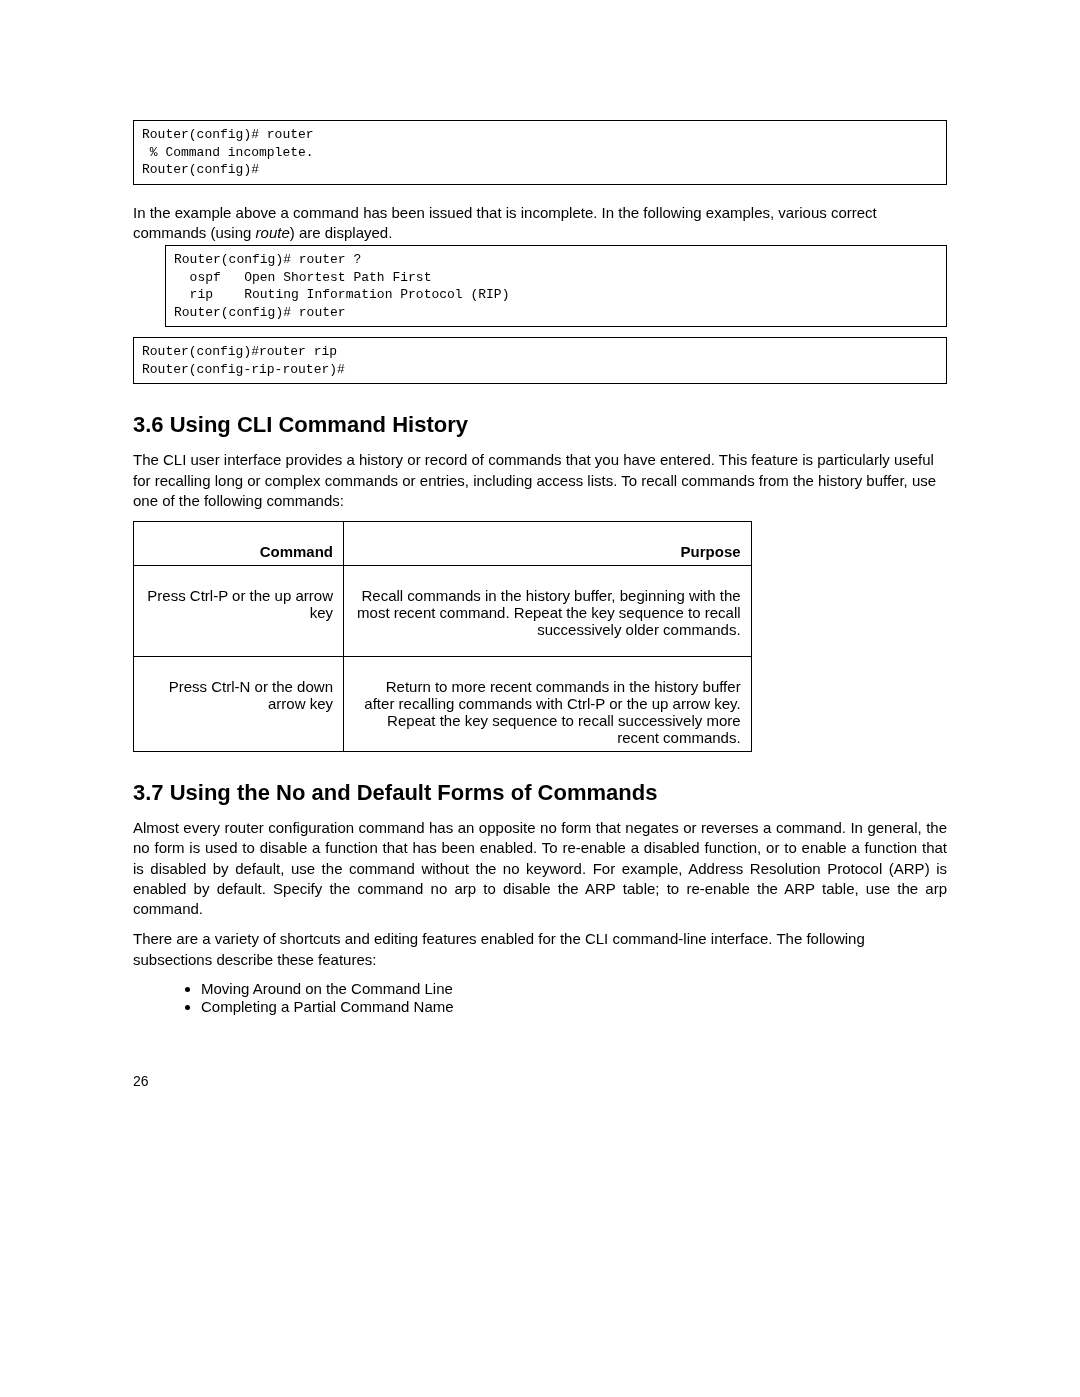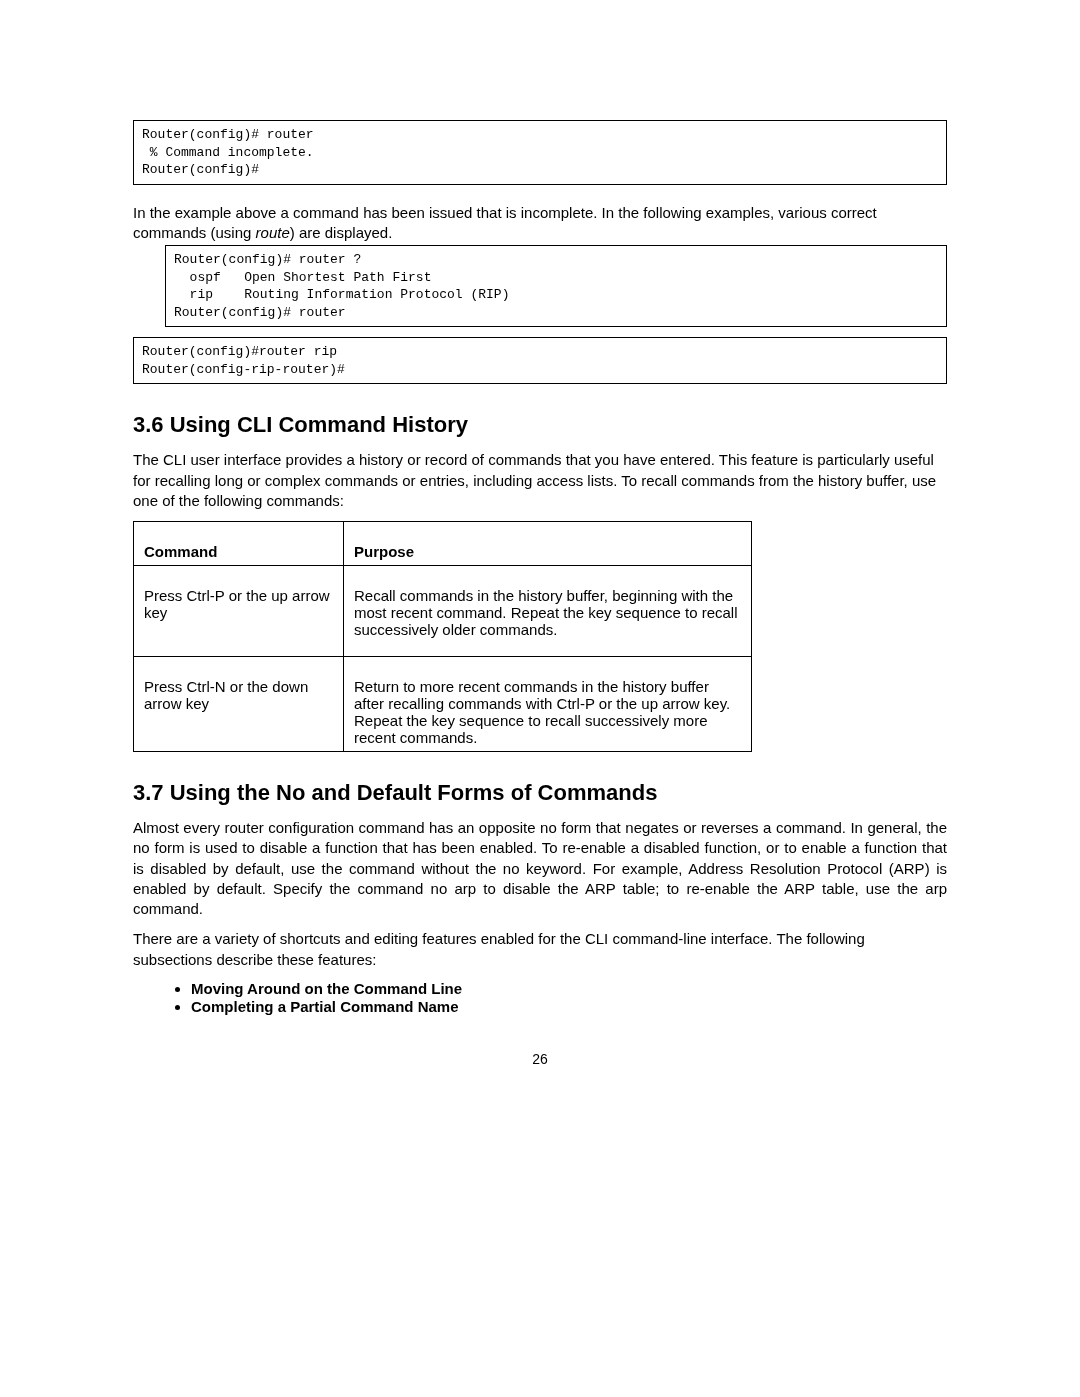--- a/index.html
+++ b/index.html
@@ -37,41 +37,40 @@
   }
   table.cmd {
     border-collapse: collapse;
     width: 76%;
     margin: 10px 0 16px 0;
     font-size: 15px;
   }
   table.cmd th, table.cmd td {
     border: 1px solid #000;
     padding: 21px 10px 18px 10px;
-    text-align: left;
+    text-align: right;
     vertical-align: top;
   }
   table.cmd th {
     font-weight: bold;
     padding-bottom: 5px;
   }
   .col1 { width: 34%; }
   ul.feat {
     margin: 6px 0 0 56px;
     padding: 0;
     font-size: 15px;
   }
   ul.feat li {
-    margin: 1px 2px;
-    font-weight: bold;
+    margin: 1px 12px;
   }
   .pagenum {
-    text-align: center;
+    text-align: left;
     font-size: 14px;
-    margin-top: 36px;
+    margin-top: 58px;
     margin-right: 0;
   }
   i { font-style: italic; }
   b { font-weight: normal; }
 </style>
 </head>
 <body>
 
 <div class="page">
 

